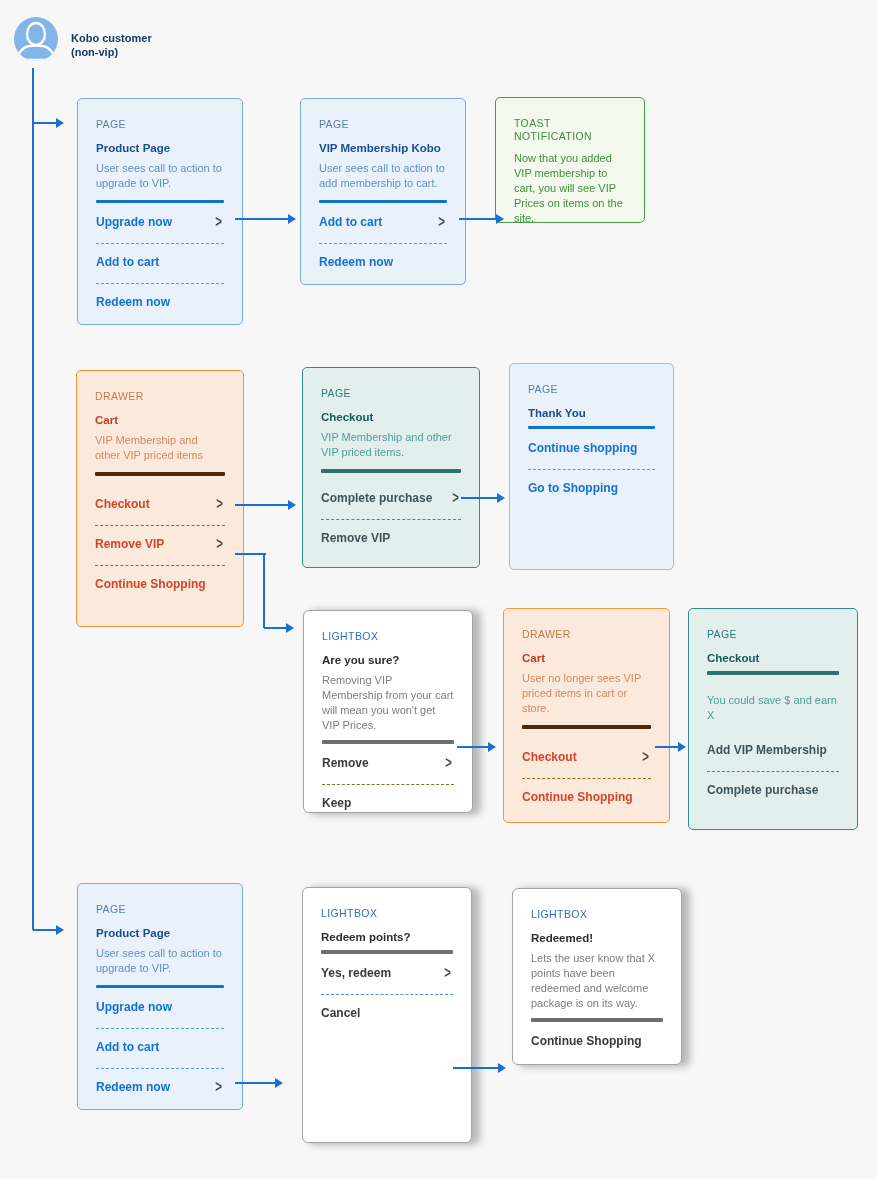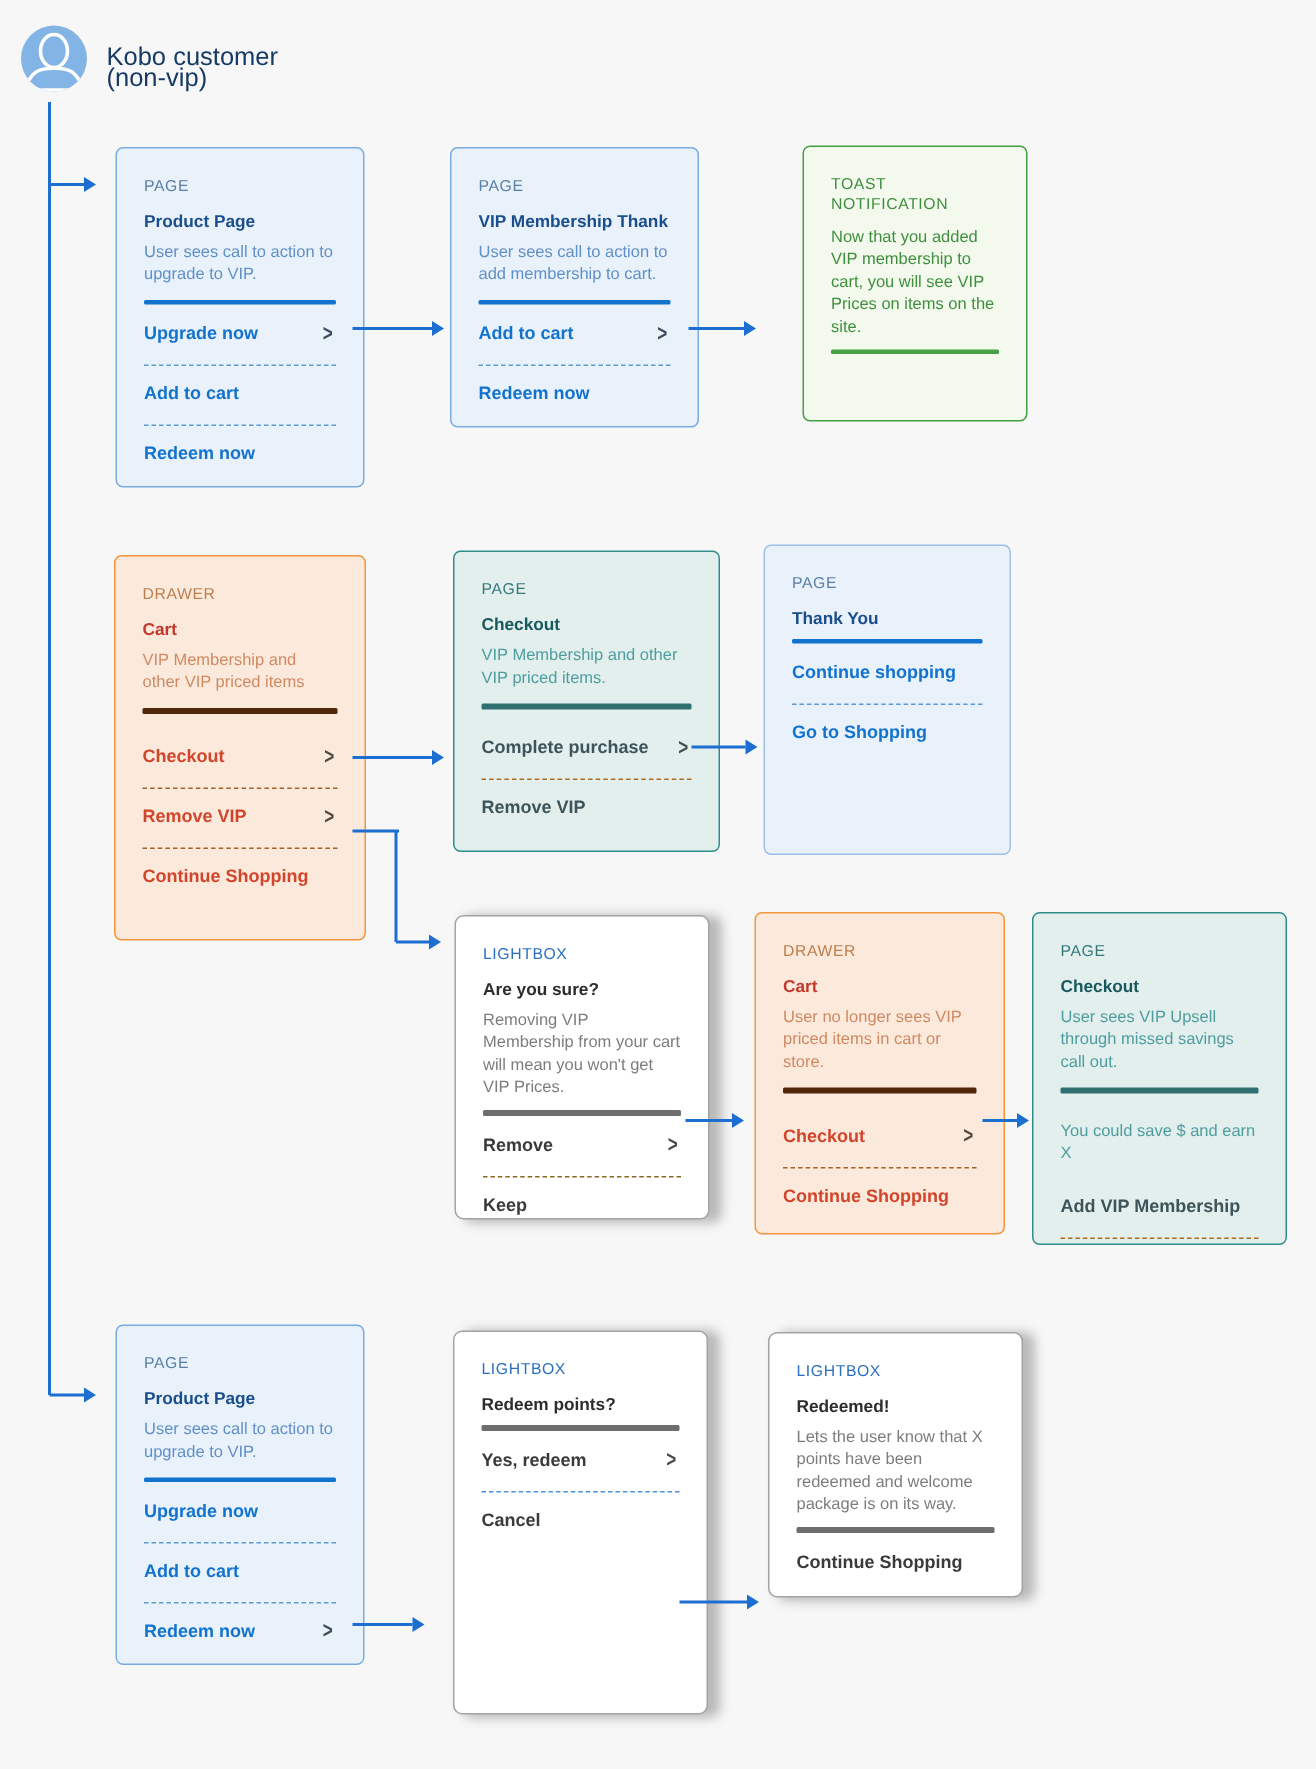--- a/index.html
+++ b/index.html
@@ -2,21 +2,21 @@
 <html><head>
 <meta charset="utf-8">
 <style>
   *{box-sizing:border-box;margin:0;padding:0}
   html,body{background:#f7f7f8}
   body{font-family:"Liberation Sans",sans-serif}
   #canvas{position:relative;width:877px;height:1179px;background:#f7f7f8;overflow:hidden}
 
   
   #actor{position:absolute;left:13px;top:16px;display:flex;gap:12px}
-  #actor-label{font-size:17px;font-weight:normal;color:#173a64;line-height:14px;padding-top:15px}
+  #actor-label{font-size:11px;font-weight:bold;color:#173a64;line-height:14px;padding-top:15px}
 
   
   .card{position:absolute;border:1.5px solid var(--border);background:var(--bg);
         border-radius:5px;padding:19px 18px 26px;overflow:hidden}
   .card.t-lightbox{border:1px solid #a3a3a3;border-radius:6px;
         box-shadow:7px 1px 7px 1px rgba(110,110,110,.45)}
   .kind{font-size:10.5px;letter-spacing:.4px;color:var(--label);line-height:13px;margin-bottom:10px}
   .t-green .kind{margin-bottom:8px}
   .title{font-size:11.5px;font-weight:bold;color:var(--title);line-height:15px;margin-bottom:5px}
   .body{font-size:11px;color:var(--body);line-height:15px;margin-bottom:9px}
@@ -79,33 +79,33 @@
         <div class="action">
           <span>Add to cart</span>
         </div>
         <div class="dash"></div>
         <div class="action">
           <span>Redeem now</span>
         </div>
       </div>
       <div class="card t-blue" style="left: 300px; top: 98px; width: 166px; height: 187px; --border: #79ace0; --bg: #e9f1fa; --label: #5a7fa6; --title: #1a4e8c; --body: #6090c8; --rule: #1273cf; --link: #1273cf; --dash: #5b9bd5; --chevron: #3c4a5c;">
         <div class="kind">PAGE</div>
-        <div class="title">VIP Membership Thank</div>
+        <div class="title">VIP Membership Kobo</div>
         <div class="body">User sees call to action to add membership to cart.</div>
         <div class="rule"></div>
         <div class="action">
           <span>Add to cart</span>
           <span class="chevron">&gt;</span>
         </div>
         <div class="dash"></div>
         <div class="action">
           <span>Redeem now</span>
         </div>
       </div>
-      <div class="card t-green" style="left: 535px; top: 97px; width: 150px; height: 184px; --border: #42a042; --bg: #f3f9ec; --label: #3f8c3f; --title: #2e7d32; --body: #3f8f3f; --rule: #46a046; --link: #2e7d32; --dash: #6aa84f; --chevron: #2e7d32;">
+      <div class="card t-green" style="left: 495px; top: 97px; width: 150px; height: 126px; --border: #42a042; --bg: #f3f9ec; --label: #3f8c3f; --title: #2e7d32; --body: #3f8f3f; --rule: #46a046; --link: #2e7d32; --dash: #6aa84f; --chevron: #2e7d32;">
         <div class="kind">TOAST NOTIFICATION</div>
         <div class="body">Now that you added VIP membership to cart, you will see VIP Prices on items on the site.</div>
         <div class="rule"></div>
       </div>
       <div class="card t-orange" style="left: 76px; top: 370px; width: 168px; height: 257px; --border: #f4953e; --bg: #fbe9dc; --label: #bf7d49; --title: #c2392b; --body: #d08a63; --rule: #512709; --link: #d2452b; --dash: #a2622a; --chevron: #4f4a44;">
         <div class="kind">DRAWER</div>
         <div class="title">Cart</div>
         <div class="body">VIP Membership and other VIP priced items</div>
         <div class="rule"></div>
         <div class="action">
@@ -172,21 +172,20 @@
           <span class="chevron">&gt;</span>
         </div>
         <div class="dash"></div>
         <div class="action">
           <span>Continue Shopping</span>
         </div>
       </div>
       <div class="card t-teal" style="left: 688px; top: 608px; width: 170px; height: 222px; --border: #2f8e8a; --bg: #e2efed; --label: #33797c; --title: #17595c; --body: #4f9da0; --rule: #2e6f70; --link: #3f545a; --dash: #b06a20; --chevron: #44504f;">
         <div class="kind">PAGE</div>
         <div class="title">Checkout</div>
-        <div class="body">User sees VIP Upsell through missed savings call out.</div>
         <div class="rule"></div>
         <div class="note">You could save $ and earn X</div>
         <div class="action">
           <span>Add VIP Membership</span>
         </div>
         <div class="dash"></div>
         <div class="action">
           <span>Complete purchase</span>
         </div>
       </div>

